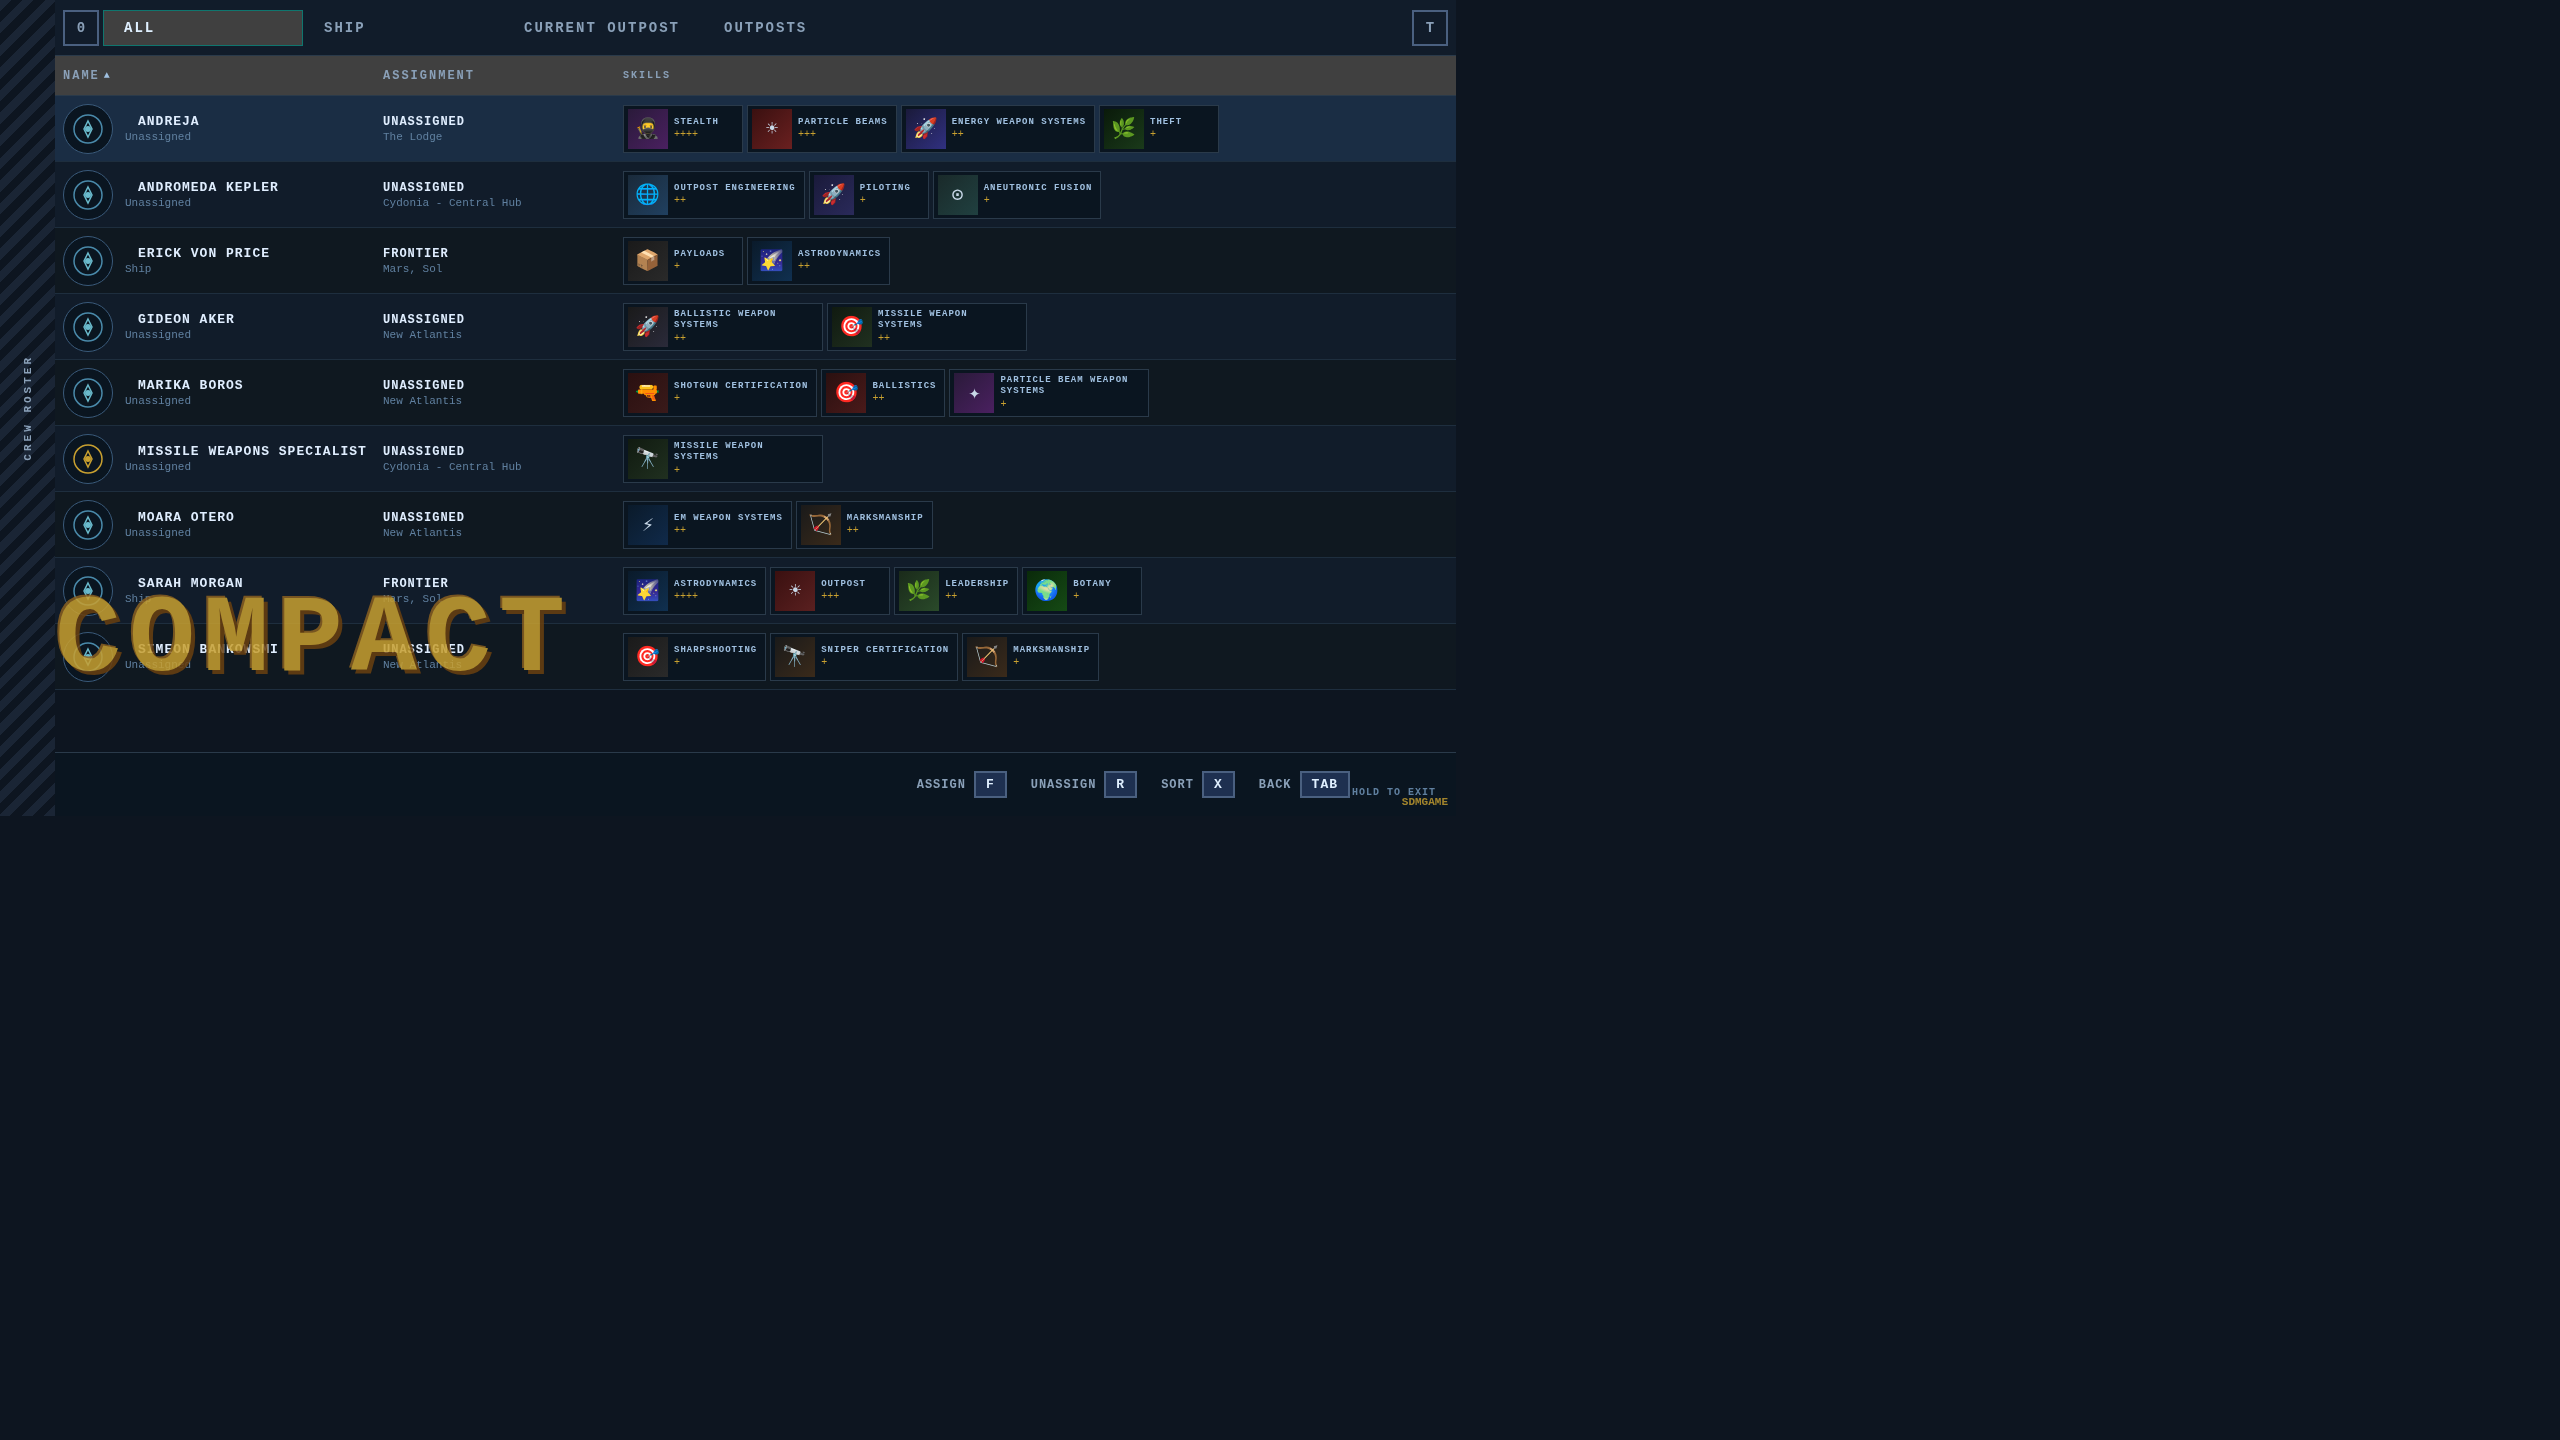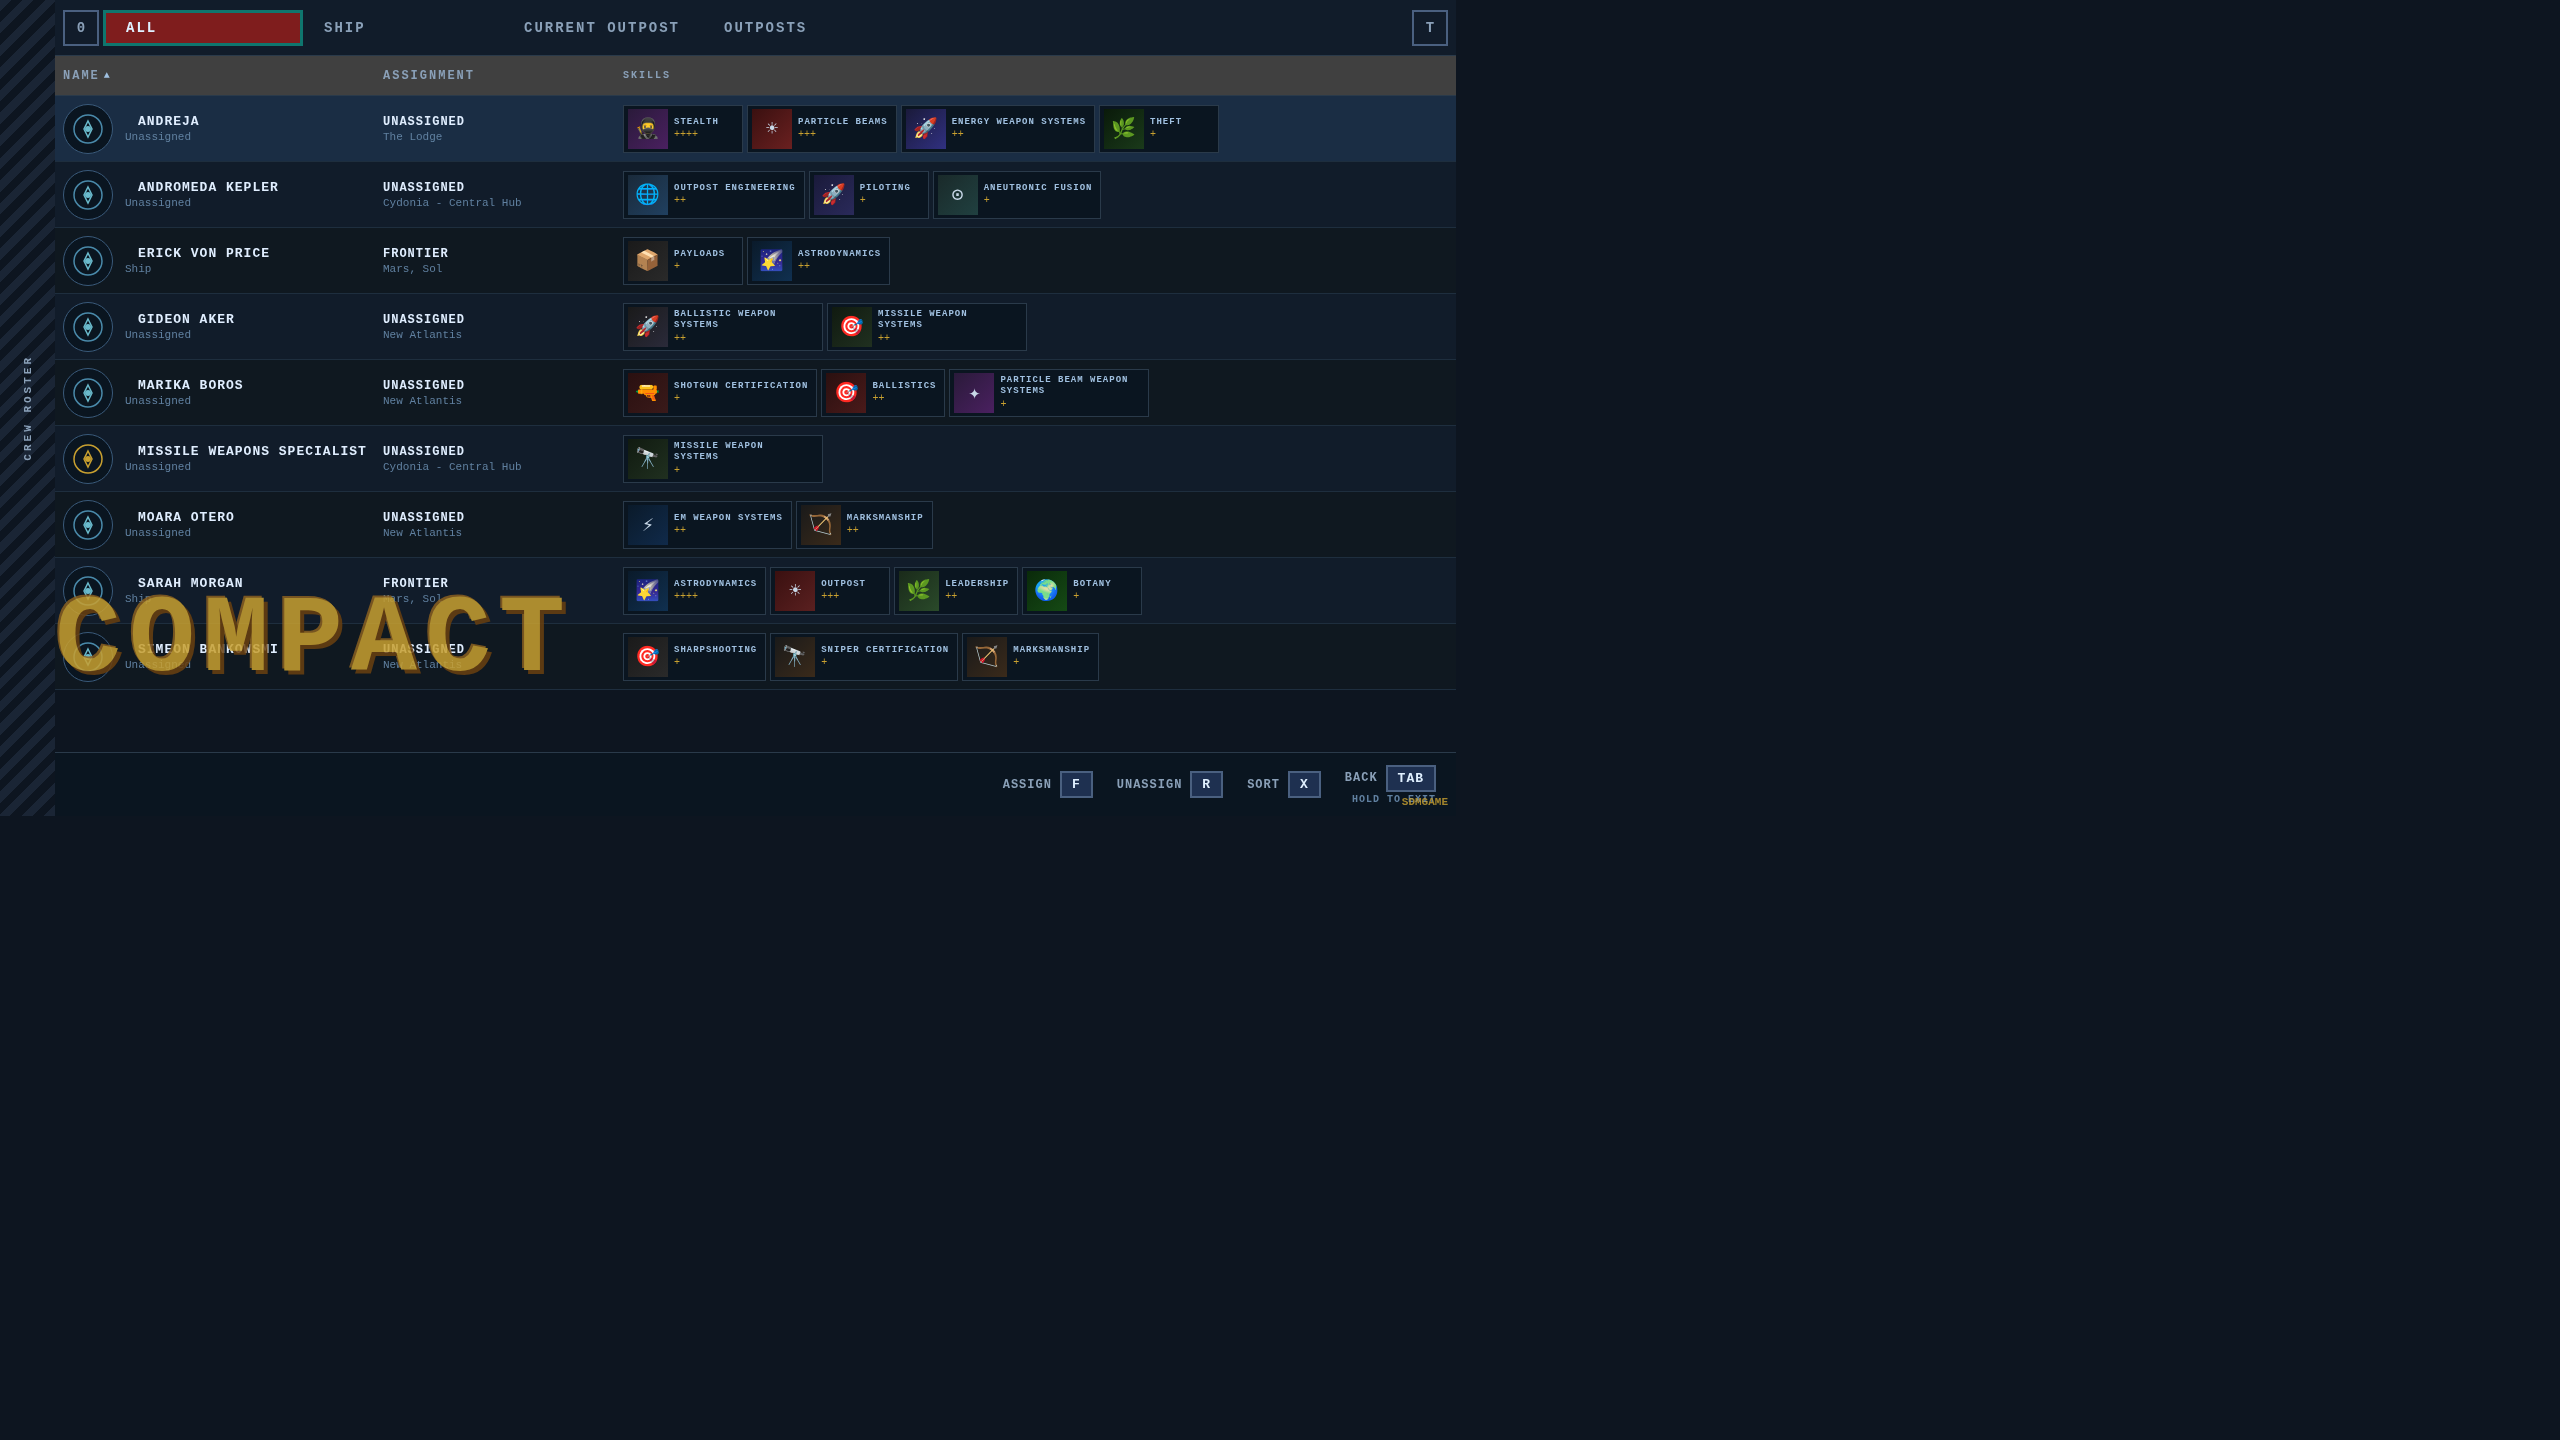--- a/index.html
+++ b/index.html
@@ -82,22 +82,22 @@
       align-items: center;
       color: #8aa0b8;
       font-size: 14px;
       font-weight: bold;
       letter-spacing: 2px;
       border: 1px solid transparent;
       cursor: pointer;
       min-width: 200px;
     }
     .filter-tab.active {
-      background: #7f1d1d;
-      border: 3px solid #0f766e;
+      background: #404040;
+      border: 1px solid #0f766e;
       color: #e0f0ff;
     }
     .filter-tab-right-num {
       width: 36px;
       height: 36px;
       border: 2px solid #4a6080;
       display: flex;
       align-items: center;
       justify-content: center;
       color: #8aa0b8;
@@ -299,21 +299,21 @@
     .bottom-action {
       display: flex;
       align-items: center;
       gap: 8px;
       color: #8aa0b8;
       font-size: 12px;
       font-weight: bold;
       letter-spacing: 1px;
     }
     .bottom-action.back-action {
-      flex-direction: column;
+      flex-direction: row;
       align-items: flex-end;
       gap: 2px;
     }
     .bottom-action.back-action .back-line {
       display: flex;
       align-items: center;
       gap: 8px;
     }
     .key-btn {
       background: #1e3050;

